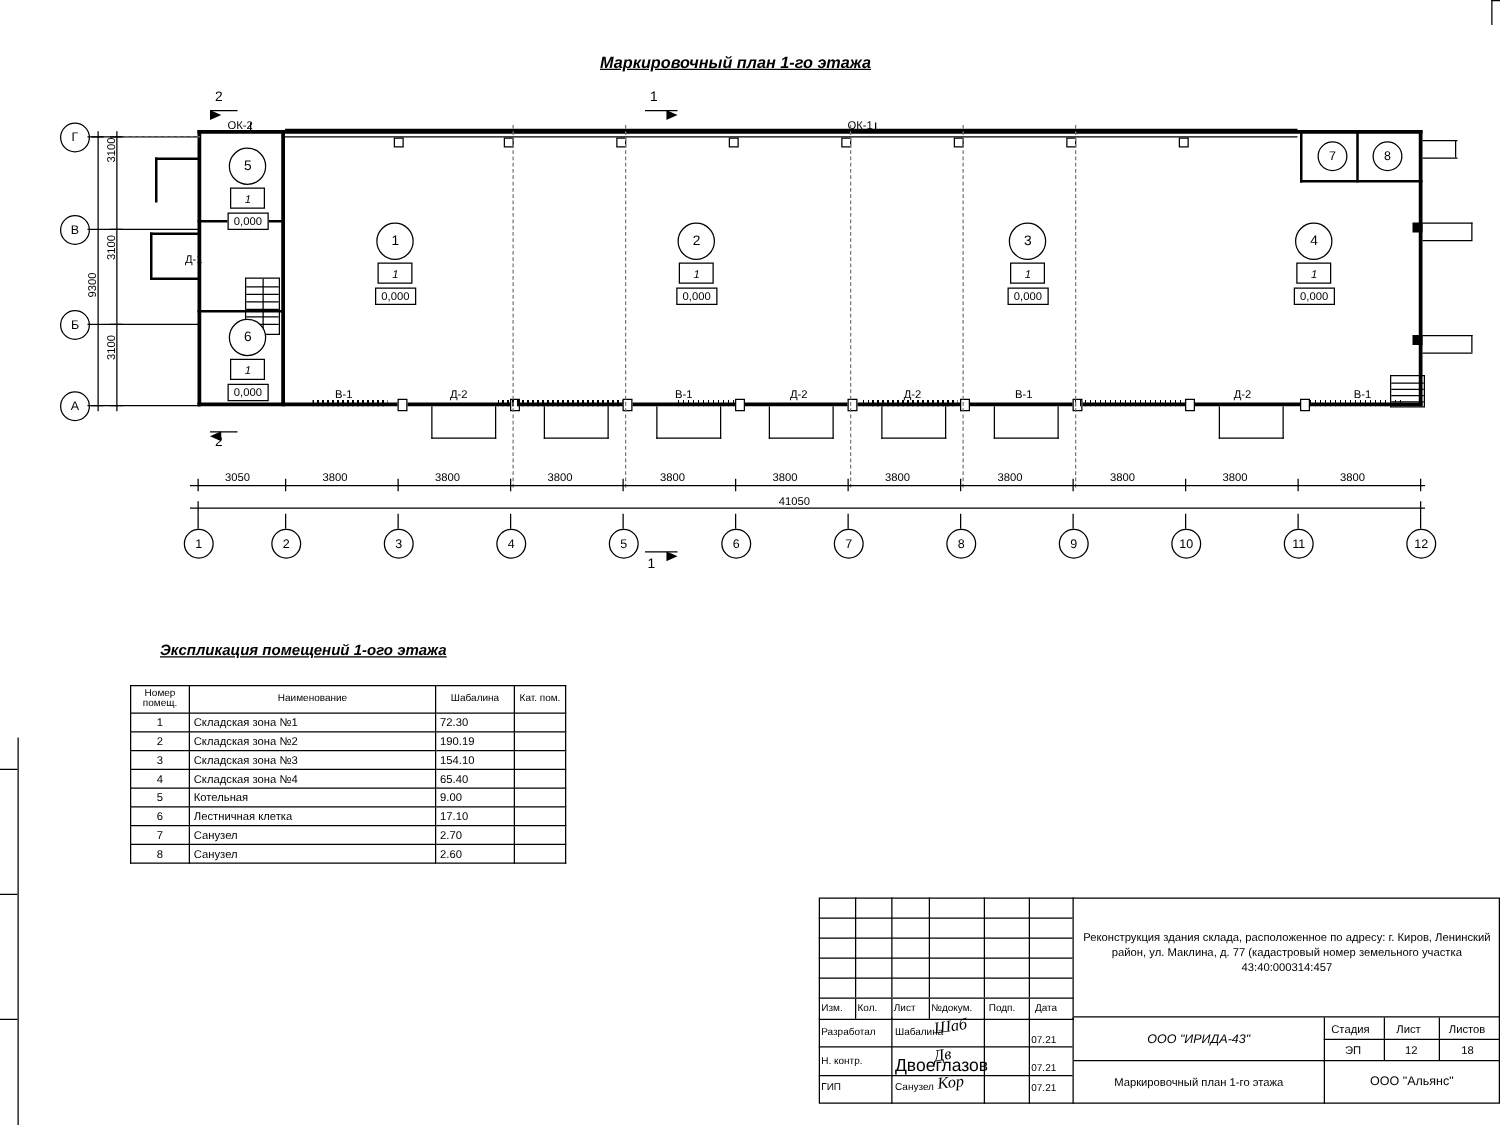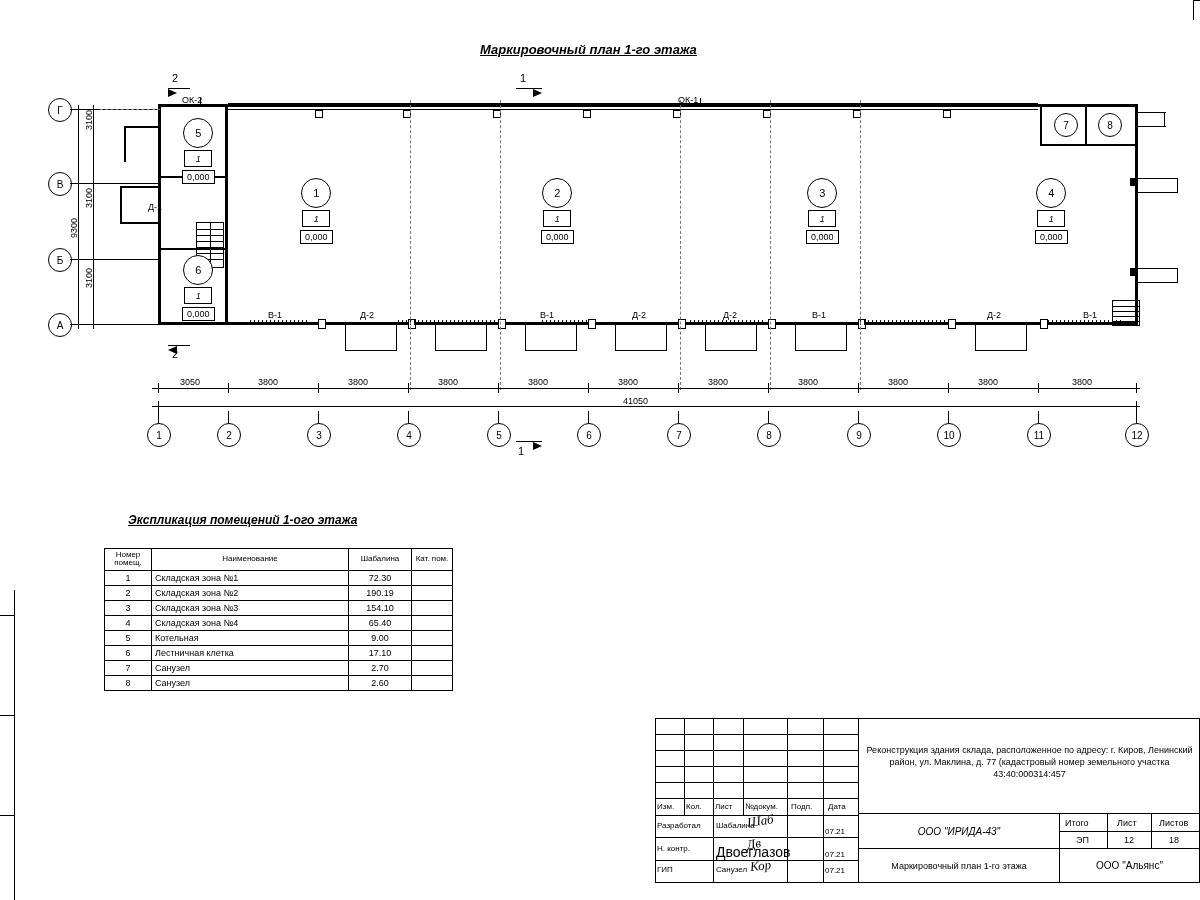--- a/index.html
+++ b/index.html
@@ -54,21 +54,21 @@
   
   table.expl{
     position:absolute;border-collapse:collapse;font-size:9px;background:#fff;
   }
   table.expl td,table.expl th{
     border:1px solid #000;padding:2px 3px;font-weight:normal;
   }
   table.expl th{text-align:center;font-size:8px;line-height:1.05;}
   .c-num{width:40px;text-align:center;}
   .c-name{width:190px;text-align:left;padding-left:5px;}
-  .c-area{width:56px;text-align:center;}
+  .c-area{width:56px;text-align:left;}
   .c-kat{width:34px;text-align:center;}
   .t-right{text-align:right;padding-right:4px;}
   .bold{font-weight:bold;}
   .ital{font-style:italic;}
   .sig{font-family:"Liberation Serif",serif;font-style:italic;font-size:13px;line-height:0.9;}
   
   .framemark{position:absolute;background:#000;}
 </style>
 </head>
 <body>
@@ -463,21 +463,21 @@
     <div style="position:absolute;left:204px;top:96px;width:200px;height:34px;border-bottom:1px solid #000;border-right:1px solid #000;display:flex;align-items:center;justify-content:center;">
       <div class="ital" style="font-size:10px;">ООО "ИРИДА-43"</div>
     </div>
     <div style="position:absolute;left:204px;top:130px;width:200px;height:35px;display:flex;align-items:center;justify-content:center;border-right:1px solid #000;">
       <div style="font-size:9px;">Маркировочный план 1-го этажа</div>
     </div>
 
     <div style="position:absolute;left:404px;top:96px;width:141px;height:17px;border-bottom:1px solid #000;">
       <div style="position:absolute;left:48px;top:0;width:1px;height:17px;background:#000;"></div>
       <div style="position:absolute;left:92px;top:0;width:1px;height:17px;background:#000;"></div>
-      <div class="txt" style="left:6px;top:4px;font-size:9px;">Итого</div>
+      <div class="txt" style="left:6px;top:4px;font-size:9px;">Стадия</div>
       <div class="txt" style="left:58px;top:4px;font-size:9px;">Лист</div>
       <div class="txt" style="left:100px;top:4px;font-size:9px;">Листов</div>
     </div>
     <div style="position:absolute;left:404px;top:113px;width:141px;height:17px;border-bottom:1px solid #000;">
       <div style="position:absolute;left:48px;top:0;width:1px;height:17px;background:#000;"></div>
       <div style="position:absolute;left:92px;top:0;width:1px;height:17px;background:#000;"></div>
       <div class="txt" style="left:17px;top:4px;font-size:9px;">ЭП</div>
       <div class="txt" style="left:65px;top:4px;font-size:9px;">12</div>
       <div class="txt" style="left:110px;top:4px;font-size:9px;">18</div>
     </div>

